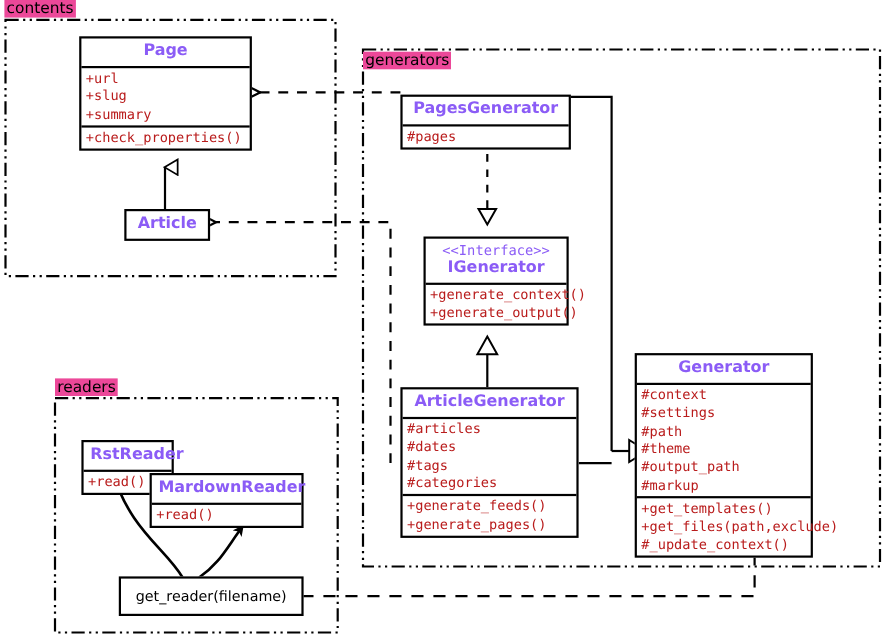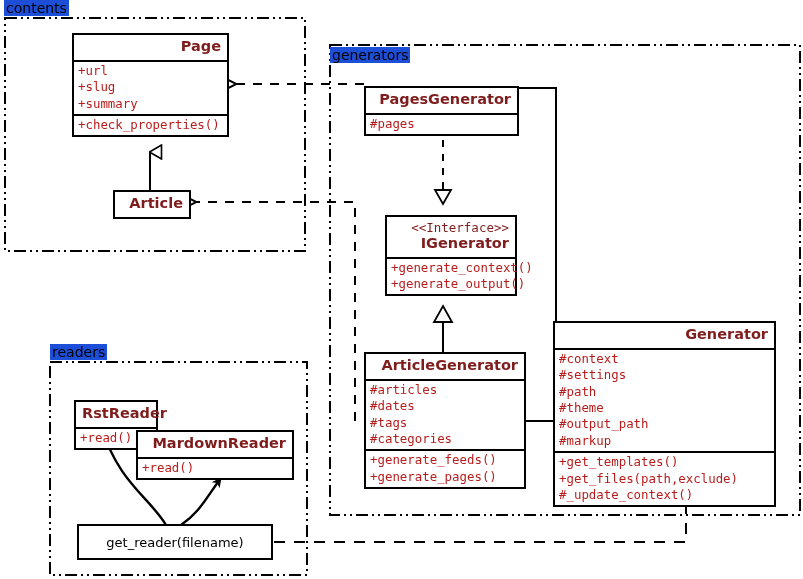--- a/index.html
+++ b/index.html
@@ -11,42 +11,42 @@
     overflow:hidden;
   }
   svg.layer{position:absolute;left:0;top:0;width:803px;height:579px;overflow:visible;}
 
   
   .pkg-label{
     position:absolute;
     font-family:"DejaVu Sans", sans-serif;
     font-size:14px;
     color:#000;
-    background:#1d4ed8;
+    background:#ec4899;
     padding:0 2px;
     white-space:nowrap;
     z-index:4;
   }
 
   
   .cls{
     position:absolute;
     background:#ffffff;
     border:2px solid #000;
     box-sizing:border-box;
     z-index:5;
   }
   .cls .name{
-    text-align:right;
+    text-align:center;
     font-weight:bold;
     font-size:14.5px;
     font-family:"DejaVu Sans", sans-serif;
     padding:4px 6px 5px 6px;
     line-height:1.1;
-    color:#7f1d1d;
+    color:#8b5cf6;
   }
   .cls .stereo{
     display:block;
     font-weight:normal;
     font-size:12.5px;
     font-family:"DejaVu Sans Mono", monospace;
     padding-bottom:1px;
   }
   .cls .sect{
     border-top:2px solid #000;
@@ -193,21 +193,21 @@
       <div>#dates</div>
       <div>#tags</div>
       <div>#categories</div>
     </div>
     <div class="sect">
       <div>+generate_feeds()</div>
       <div>+generate_pages()</div>
     </div>
   </div>
 
-  <div class="cls" style="left:553px;top:321px;width:223px;">
+  <div class="cls" style="left:577px;top:321px;width:162px;">
     <div class="name">Generator</div>
     <div class="sect">
       <div>#context</div>
       <div>#settings</div>
       <div>#path</div>
       <div>#theme</div>
       <div>#output_path</div>
       <div>#markup</div>
     </div>
     <div class="sect">
@@ -217,24 +217,24 @@
     </div>
   </div>
 
   <div class="cls" style="left:74px;top:370px;width:84px;margin-top:30px;">
     <div class="name">RstReader</div>
     <div class="sect">
       <div>+read()</div>
     </div>
   </div>
 
-  <div class="cls" style="left:136px;top:430px;width:158px;">
+  <div class="cls" style="left:136px;top:430px;width:140px;">
     <div class="name">MardownReader</div>
     <div class="sect">
       <div>+read()</div>
     </div>
   </div>
 
-  <div class="fbox" style="left:77px;top:524px;width:196px;height:36px;">
+  <div class="fbox" style="left:108px;top:524px;width:168px;height:36px;">
     <span>get_reader(filename)</span>
   </div>
 
 </div>
 
 </body></html>

